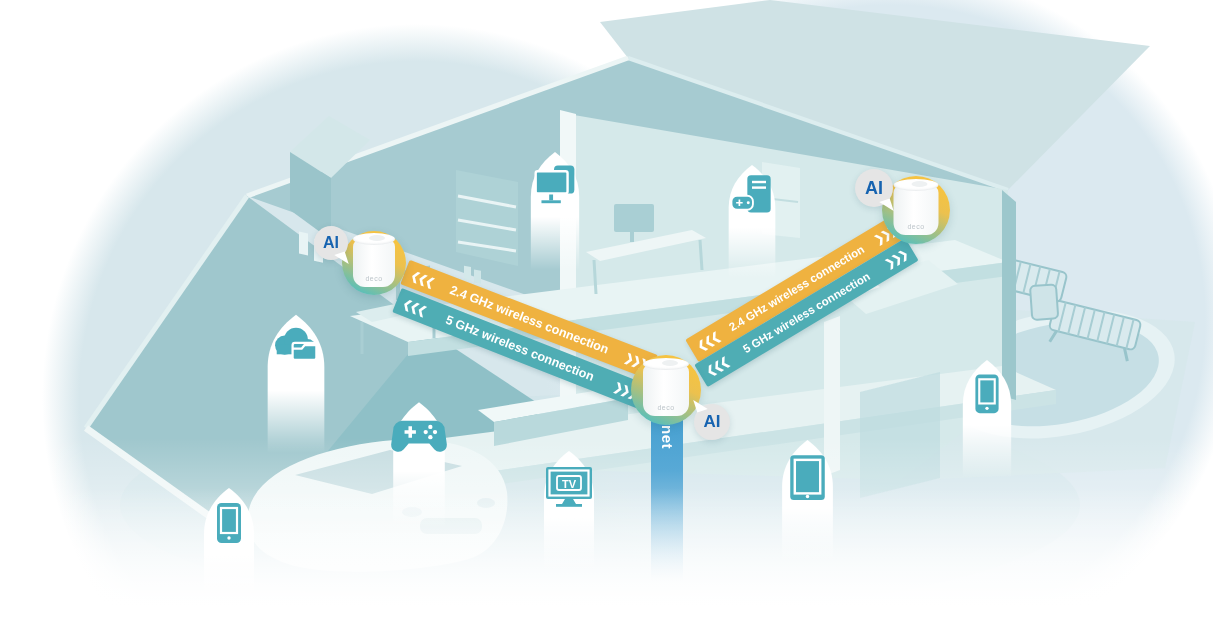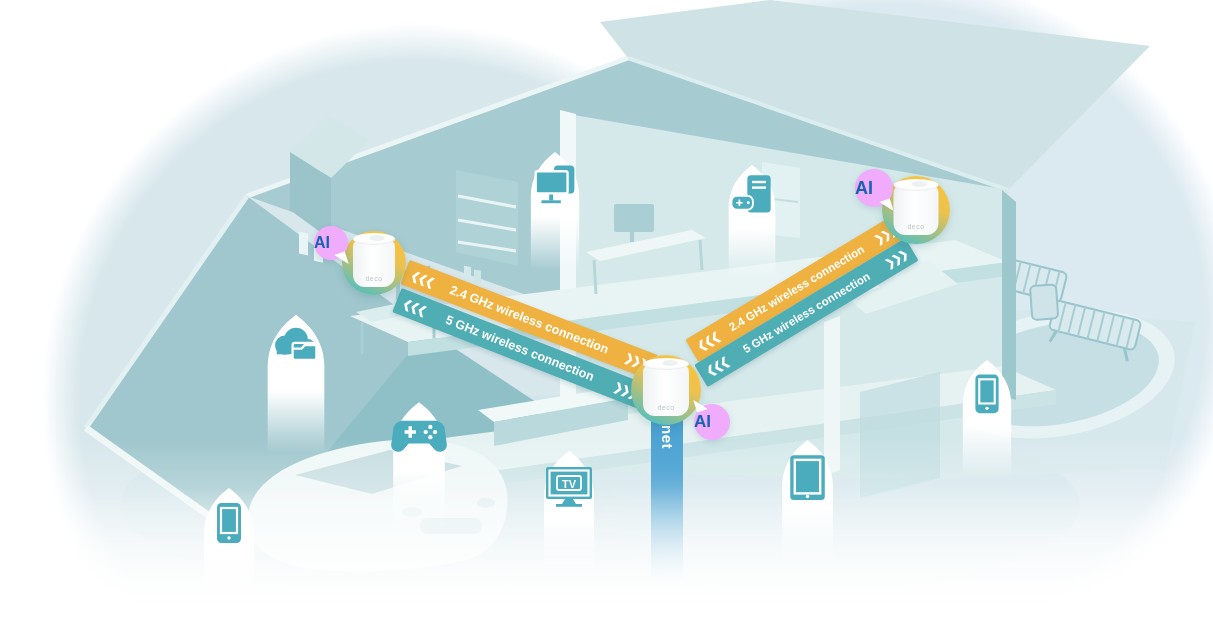--- a/index.html
+++ b/index.html
@@ -46,22 +46,22 @@
     background:linear-gradient(90deg,#eef2f3 0%,#ffffff 45%,#f3f6f7 100%);
     border-radius:9px 9px 12px 12px;}
   .node-cyl::before{content:"";position:absolute;left:0;top:-5px;width:100%;height:12px;
     background:#ffffff;border-radius:50%;box-shadow:inset 0 -1px 2px rgba(120,140,150,.18);}
   .node-cyl::after{content:"";position:absolute;left:58%;top:-3px;width:16px;height:6px;
     background:#eef1f2;border-radius:50%;transform:translateX(-50%);}
   .deco-logo{position:absolute;left:0;right:0;bottom:5px;text-align:center;
     font-size:7px;color:#bdc5ca;letter-spacing:.5px;}
 
   
-  .ai-badge{position:absolute;background:#f0abfc;border-radius:50%;z-index:7;
-    display:flex;align-items:center;justify-content:flex-start;color:#1663b0;font-weight:bold;
+  .ai-badge{position:absolute;background:#e5e5e5;border-radius:50%;z-index:7;
+    display:flex;align-items:center;justify-content:center;color:#1663b0;font-weight:bold;
     box-shadow:0 2px 6px rgba(40,90,110,.15);}
   .ai-badge i{position:absolute;width:0;height:0;}
   .tail-br{bottom:-6px;right:1px;border-left:11px solid transparent;border-top:13px solid #fff;transform:rotate(-18deg);}
   .tail-tl{top:-6px;left:1px;border-right:11px solid transparent;border-bottom:13px solid #fff;transform:rotate(-18deg);}
 
   
   .pin{position:absolute;z-index:6;}
 </style>
 </head>
 <body>

